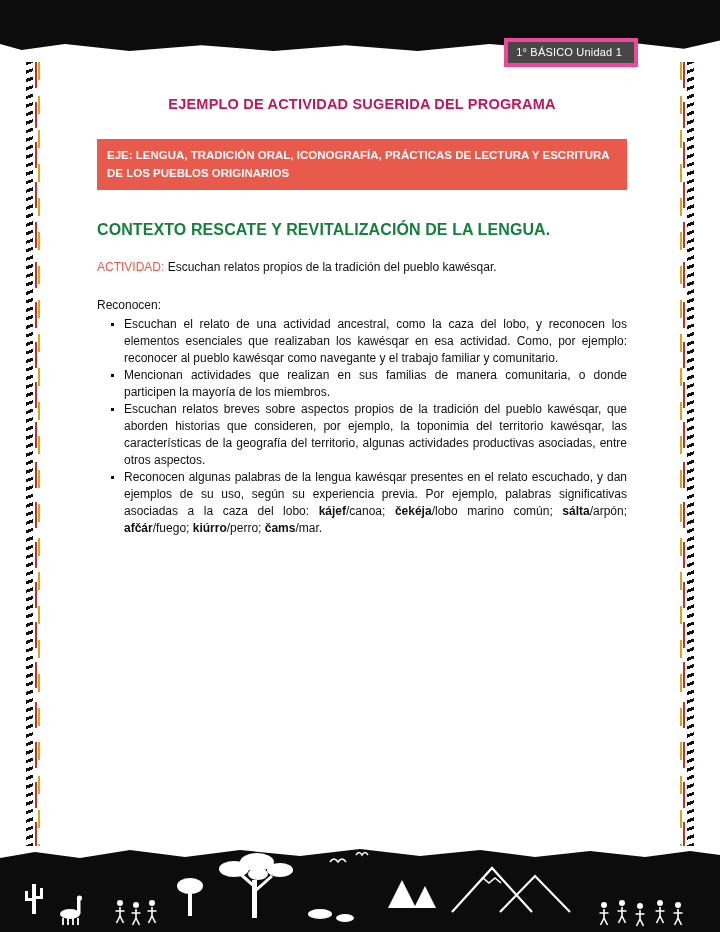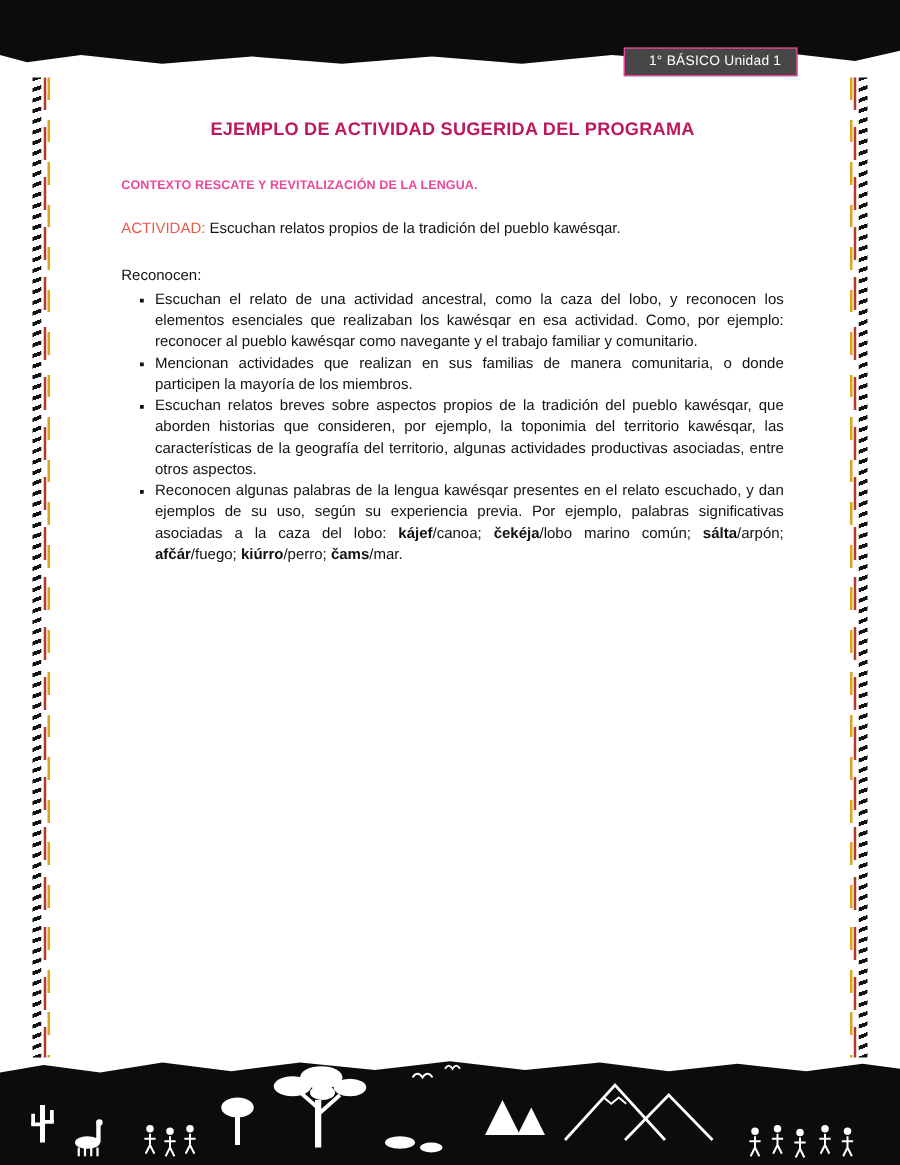--- a/index.html
+++ b/index.html
@@ -15,22 +15,22 @@
 
   
   .top-band {
     position:absolute; top:0; left:0; width:720px; height:58px;
     background:#0c0c0c;
     clip-path: polygon(0 0,100% 0,100% 70%,95% 84%,88% 74%,78% 86%,68% 76%,58% 88%,48% 78%,38% 88%,28% 78%,18% 88%,9% 76%,3% 86%,0 76%);
   }
   .badge {
     position:absolute; top:38px; right:82px;
     background:#474747; color:#fff;
-    border:1px solid #ec4899;
-    font-size:11px; line-height:1; padding:5px 12px 5px 19px;
+    border:4px solid #ec4899;
+    font-size:11px; line-height:1; padding:5px 12px 5px 8px;
     letter-spacing:.2px;
   }
 
   
   .side-border {
     position:absolute; top:62px; height:784px; width:15px;
   }
   .side-border.left  { left:26px; }
   .side-border.right { right:26px; }
   .side-border .zig {
@@ -63,23 +63,23 @@
     margin-top:27px;
     background:#e85a4b;
     color:#ffffff;
     font-weight:bold;
     font-size:11.5px;
     line-height:1.6;
     padding:7px 10px;
   }
   .contexto {
     margin-top:31px;
-    color:#ec4899;
+    color:#15803d;
     font-weight:bold;
-    font-size:10px;
+    font-size:16px;
     letter-spacing:.1px;
   }
   .actividad { margin-top:21px; font-size:12px; }
   .actividad .label { color:#e85a4b; }
   .ejemplos { margin-top:24px; font-size:12px; }
   ul.examples {
     margin-top:4px;
     list-style:square;
     padding-left:27px;
     font-size:12px;
@@ -105,20 +105,21 @@
 </div>
 <div class="side-border right">
   <div class="zig"></div>
   <div class="line-red"></div>
   <div class="line-gold"></div>
 </div>
 
 <div class="content">
   <div class="page-title">EJEMPLO DE ACTIVIDAD SUGERIDA DEL PROGRAMA</div>
 
+  <div class="eje-banner">EJE: LENGUA, TRADICIÓN ORAL, ICONOGRAFÍA, PRÁCTICAS DE LECTURA Y ESCRITURA DE LOS PUEBLOS ORIGINARIOS</div>
 
   <div class="contexto">CONTEXTO RESCATE Y REVITALIZACIÓN DE LA LENGUA.</div>
 
   <div class="actividad">
     <span class="label">ACTIVIDAD:</span><span> Escuchan relatos propios de la tradición del pueblo kawésqar.</span>
   </div>
 
   <div class="ejemplos">Reconocen:</div>
 
   <ul class="examples">

